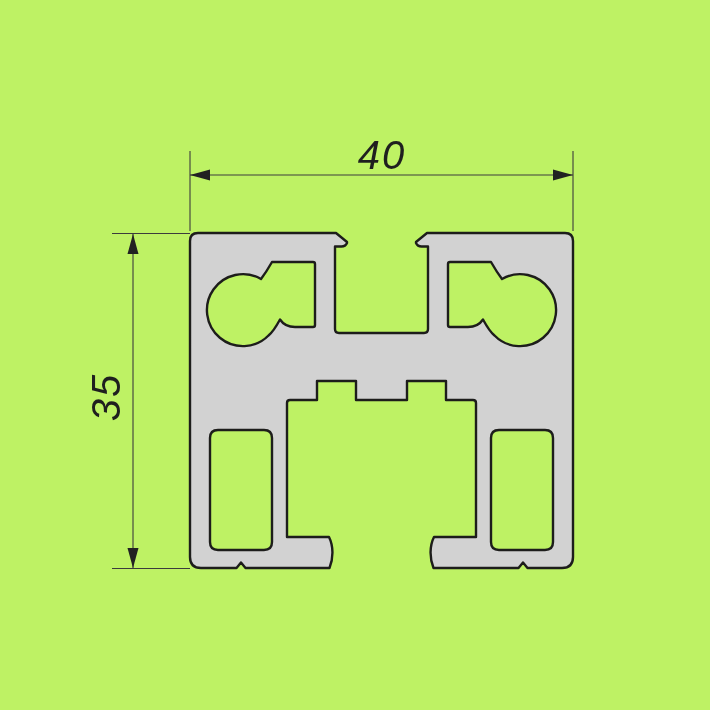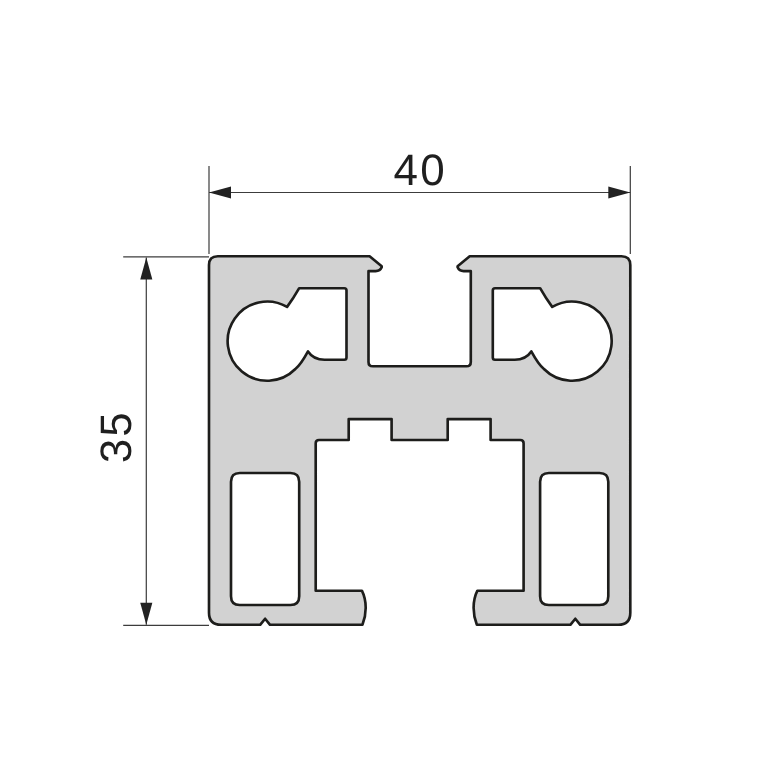--- a/index.html
+++ b/index.html
@@ -5,22 +5,23 @@
   html, body {
     margin: 0;
     padding: 0;
     background: #ebebeb;
     font-family: "Liberation Sans", sans-serif;
   }
   .canvas {
     position: relative;
     width: 710px;
     height: 710px;
-    background: #ffffff;
+    background: #bef264;
     overflow: hidden;
+    font-style: italic;
   }
   svg { display: block; }
   .outline {
     stroke: #1d1d1b;
     stroke-width: 2.4;
     stroke-linejoin: round;
     stroke-linecap: round;
   }
   .dimline {
     stroke: #3c3c3c;

